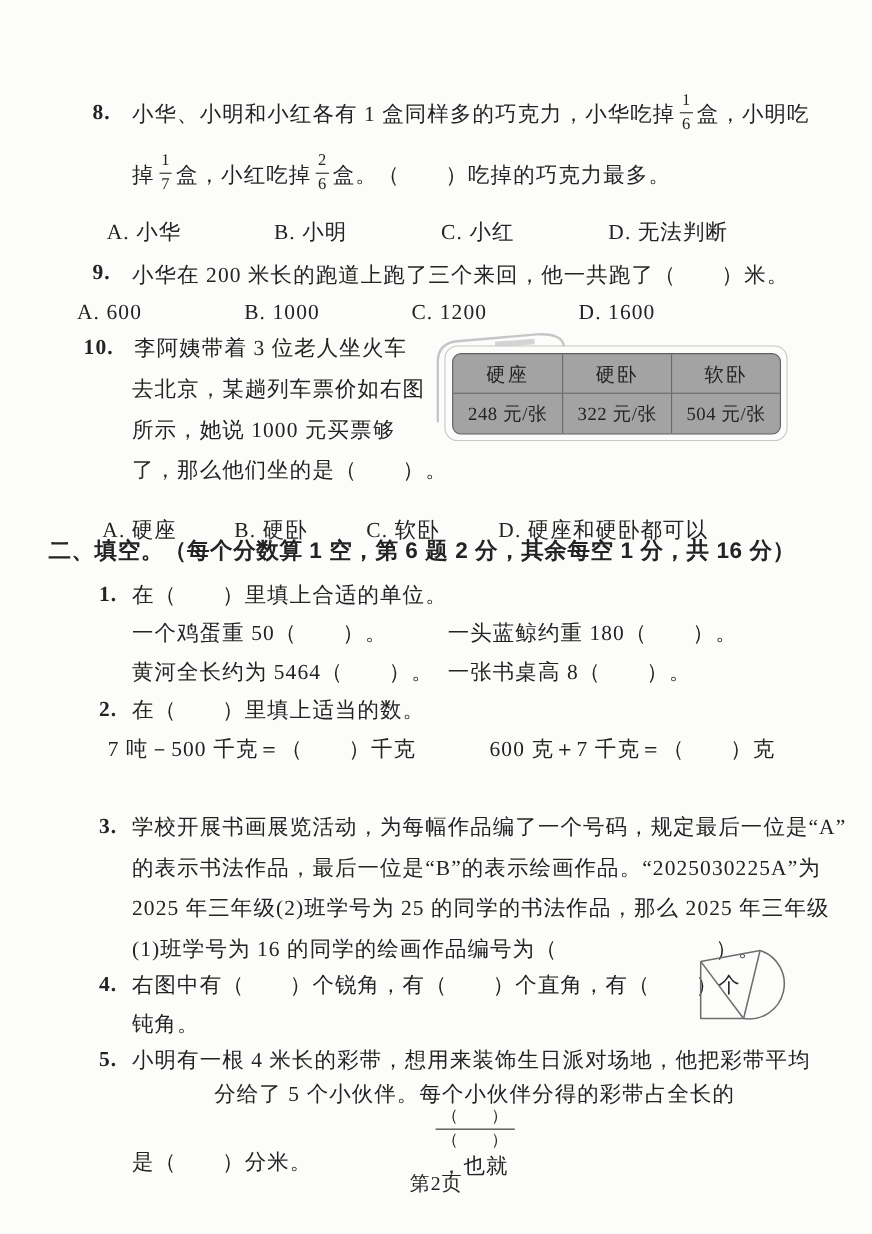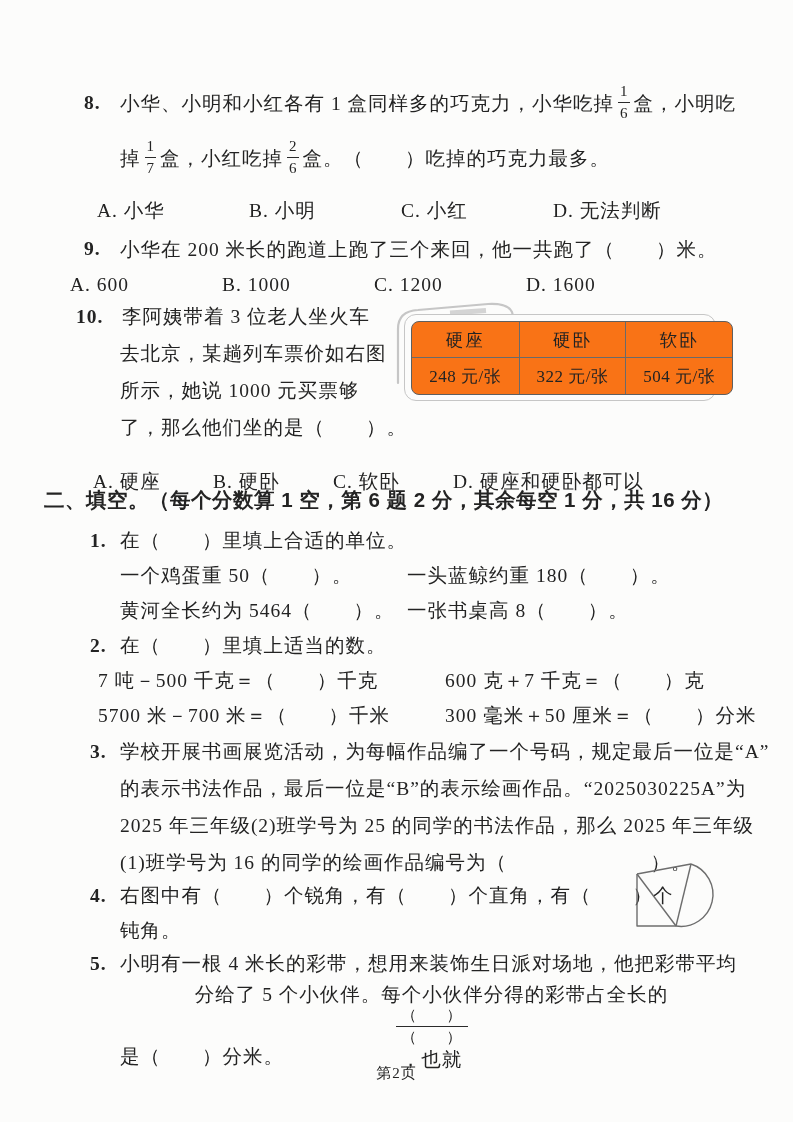--- a/index.html
+++ b/index.html
@@ -30,29 +30,29 @@
   
   .sec-head { font-family:"Liberation Sans","DejaVu Sans",sans-serif; font-weight:bold;
               font-size:20.5px; letter-spacing:0.5px; display:flex; align-items:center; height:36px; white-space:pre; }
   
   .fillrow { display:grid; grid-template-columns:287px auto; align-items:center; white-space:pre; margin-left:62px; height:35px; }
   .fillrow2 { display:grid; grid-template-columns:310px auto; align-items:center; white-space:pre; margin-left:40px; height:35px;gap:37px; }
   
   .train-svg { position:absolute; left:392px; top:297px; }
   .ticket-outer { position:absolute; left:404px; top:314px; width:312px; height:87px;
                   border:1.5px solid #c6c6c6; border-radius:12px; background:#fcfcfb; }
-  .price-table { position:absolute; left:411px; top:321px; width:322px; height:74px;
-                 border:1.6px solid #5f5f5f; border-radius:8px; background:#f97316;
+  .price-table { position:absolute; left:411px; top:321px; width:299px; height:74px;
+                 border:1.6px solid #5f5f5f; border-radius:8px; background:#a3a3a3;
                  display:grid; grid-template-columns:1fr 1fr 1fr; grid-template-rows:35px 1fr; overflow:hidden; }
   .pcell { display:flex; align-items:center; justify-content:center; font-size:17.5px; letter-spacing:2px; }
   .pcell.bl { border-left:1.3px solid #6a6a6a;text-align:right; }
   .pcell.bt { border-top:1.3px solid #6a6a6a; }
   .pcell.val { letter-spacing:0.5px; font-size:17px; }
   .figure-svg { position:absolute; left:627px; top:857px; }
-  .footer { position:absolute; left:0; right:0; top:1064px; text-align:center; font-size:15px; letter-spacing:1px; }
+  .footer { position:absolute; left:0; right:0; top:1064px; text-align:center; font-size:18px; letter-spacing:1px; }
 </style>
 </head>
 <body>
 
 <div class="page">
 
   <section class="block" style="top:76px;">
     <div class="qline h54">
       <span class="qnum">8.</span>
       <span>小华、小明和小红各有 1 盒同样多的巧克力，小华吃掉</span>
@@ -146,24 +146,20 @@
 
   <section class="block" style="top:628px;">
     <div class="qline h35">
       <span class="subnum">2.</span>
       <span>在（　　）里填上适当的数。</span>
     </div>
     <div class="fillrow2">
       <span>7 吨－500 千克＝（　　）千克</span>
       <span>600 克＋7 千克＝（　　）克</span>
     </div>
-    <div class="fillrow2">
-      <span>5700 米－700 米＝（　　）千米</span>
-      <span>300 毫米＋50 厘米＝（　　）分米</span>
-    </div>
   </section>
 
   <section class="block" style="top:733px;">
     <div class="qline h37">
       <span class="subnum">3.</span>
       <span>学校开展书画展览活动，为每幅作品编了一个号码，规定最后一位是“A”</span>
     </div>
     <div class="qline h37 indent">
       <span>的表示书法作品，最后一位是“B”的表示绘画作品。“2025030225A”为</span>
     </div>

